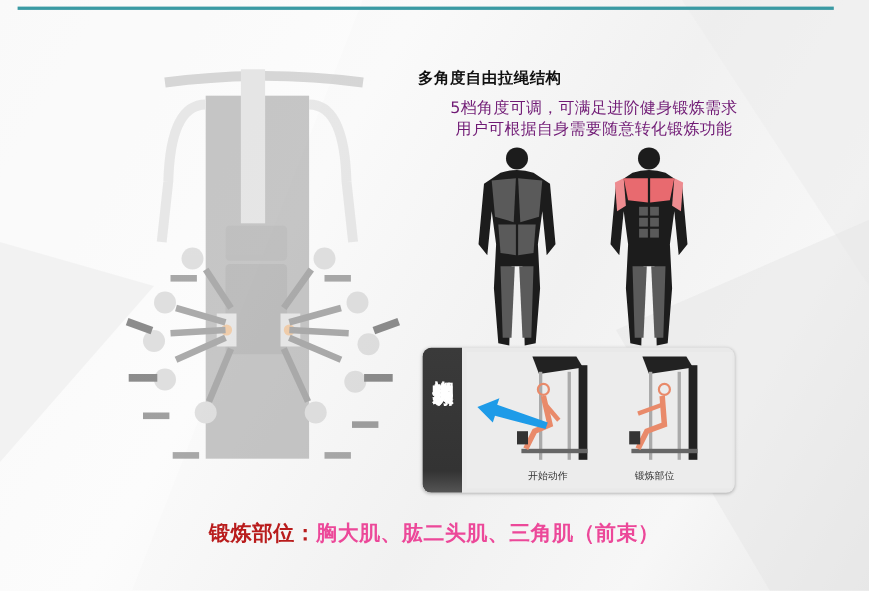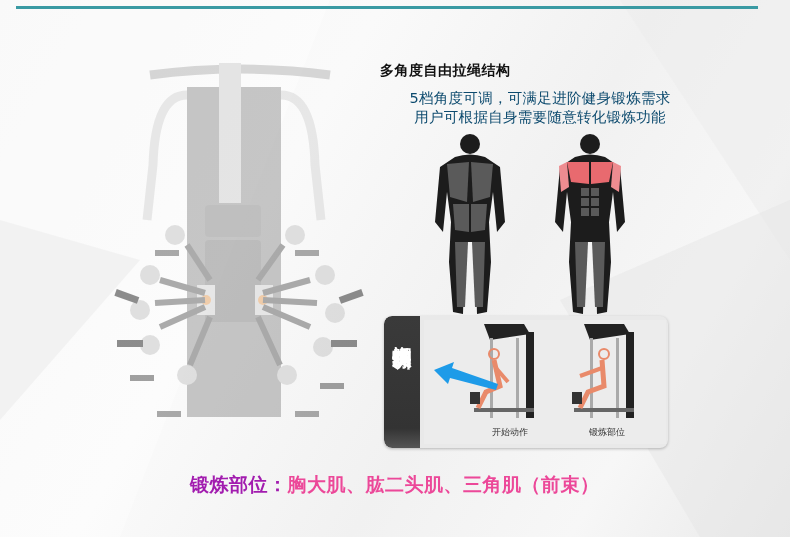--- a/index.html
+++ b/index.html
@@ -11,37 +11,37 @@
   .facet { position:absolute; pointer-events:none; }
   .top-rule { position:absolute; left:16px; top:6px; width:742px; height:3px; background:#3a9aa3; }
 
   
   .machine { position:absolute; left:95px; top:55px; width:290px; height:375px; }
 
   
   .feature-title { position:absolute; left:380px; top:62px; width:320px; text-align:left;
     font-size:14px; font-weight:bold; color:#111; letter-spacing:0.5px; }
   .feature-line { position:absolute; left:380px; width:320px; text-align:center;
-    font-size:14.5px; color:#0c4a6e; letter-spacing:0.3px; }
+    font-size:14.5px; color:#701a75; letter-spacing:0.3px; }
   .line1 { top:89px; } .line2 { top:108px; }
 
   .bodies { position:absolute; left:425px; top:132px; width:215px; height:190px; }
 
   
   .panel { position:absolute; left:384px; top:316px; width:284px; height:132px;
     background:#e9e9e9; border-radius:8px; box-shadow:0 1px 3px rgba(0,0,0,0.25); overflow:hidden; }
   .panel-tab { position:absolute; left:0; top:0; width:36px; height:132px;
     background:linear-gradient(180deg,#3a3a3a 0%, #333 85%, #555 100%); border-radius:8px 0 0 8px; }
   .panel-tab-text { position:absolute; left:6px; top:14px; width:24px; color:#fff; font-size:19px; font-weight:bold;
     line-height:22px; text-align:center; writing-mode:vertical-rl; letter-spacing:1px; }
   .panel-inner { position:absolute; left:40px; top:4px; width:242px; height:124px; background:#ececec; }
-  .caption { position:absolute; font-size:9px; color:#333; text-align:center; width:60px; }
+  .caption { position:absolute; font-size:9px; color:#333; text-align:left; width:60px; }
 
   .target-label { position:absolute; left:190px; top:472px; font-size:19px; font-weight:bold; white-space:nowrap; letter-spacing:0.5px; }
-  .target-label .k { color:#a21caf; }
+  .target-label .k { color:#b91c1c; }
   .target-label .v { color:#ec4899; }
 </style>
 </head>
 <body>
 
 <svg class="facet" style="left:0;top:0" width="790" height="537">
   <polygon points="0,0 330,0 120,537 0,537" fill="#ffffff" opacity="0.35"></polygon>
   <polygon points="620,0 790,0 790,260" fill="#ececec" opacity="0.6"></polygon>
   <polygon points="560,300 790,200 790,537 700,537" fill="#e6e6e6" opacity="0.5"></polygon>
   <polygon points="0,220 140,260 0,420" fill="#ededed" opacity="0.6"></polygon>

